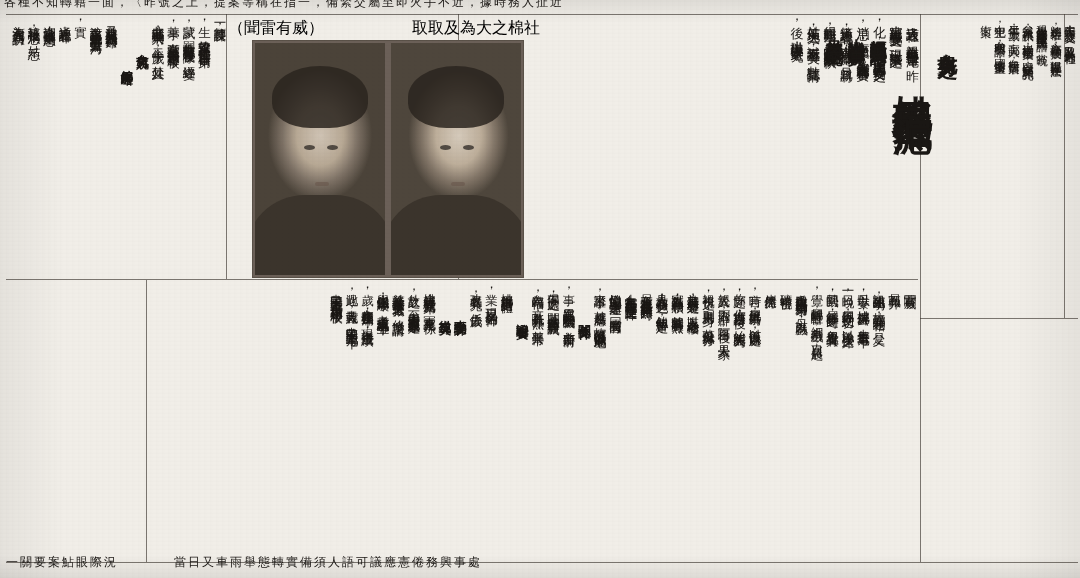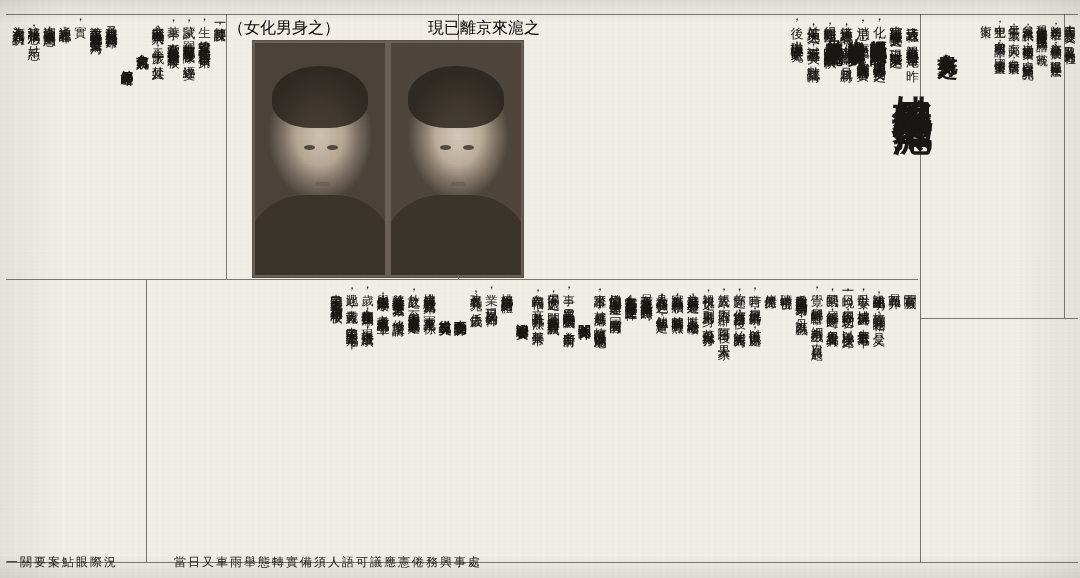--- a/index.html
+++ b/index.html
@@ -164,41 +164,44 @@
   <div class="rule rule-h0"></div>
   <div class="rule rule-h1"></div>
   <div class="rule rule-h2"></div>
   <div class="rule rule-v1"></div>
   <div class="rule rule-v2"></div>
   <div class="rule rule-h3"></div>
   <div class="rule rule-v3"></div>
   <div class="rule rule-v4"></div>
   <div class="rule rule-v5"></div>
 
+  <div class="topstrip">
+    <div class="vtext" style="writing-mode:horizontal-tb;font-size:12px;letter-spacing:2px;padding-left:4px;">各種不知轉籍一面，〈昨號之上，提案等稱在指一，備緊交屬至即火手不近，據時務人扯近</div>
+  </div>
 
   <div class="leftcol">
     <div class="vtext">一師蔡課長，</div>
     <div class="vtext">生，投效遼寧軍李社部（任吉林自衛軍第</div>
     <div class="vtext">蒙試，嗣赴吉林充警官學校隊長，遂經變</div>
     <div class="vtext">華亭，〈有堂主號〉錦業於保定軍官學校</div>
     <div class="vtext">北青縣城區中垌人，今年二十歲，其父姓</div>
     <div class="vtext subhead" style="margin-top:28px;">女化男姚</div>
     <div class="vtext subhead2" style="margin-top:44px;">錦屏歷略</div>
     <div class="vtext">乃赴法租界共通為錦與命，</div>
     <div class="vtext">該女化男之主角姚錦屏（非金斑）為河</div>
     <div class="vtext">實，</div>
     <div class="vtext">大通社記者昨</div>
     <div class="vtext">調查社社將軍處消息，</div>
     <div class="vtext">該報社社長消息，姑悉</div>
     <div class="vtext">為河北省人為訪員</div>
   </div>
 
   <div class="photocaps">
-    <div>現已離京來滬之</div>
-    <div>（女化男身之）</div>
+    <div>取取及為大之棉社</div>
+    <div>（聞雷有威）</div>
   </div>
 
   <div class="photos">
     <div class="photo left">
       <div class="hair"></div>
       <div class="eyeL"></div>
       <div class="eyeR"></div>
       <div class="mouth"></div>
       <div class="body"></div>
     </div>

